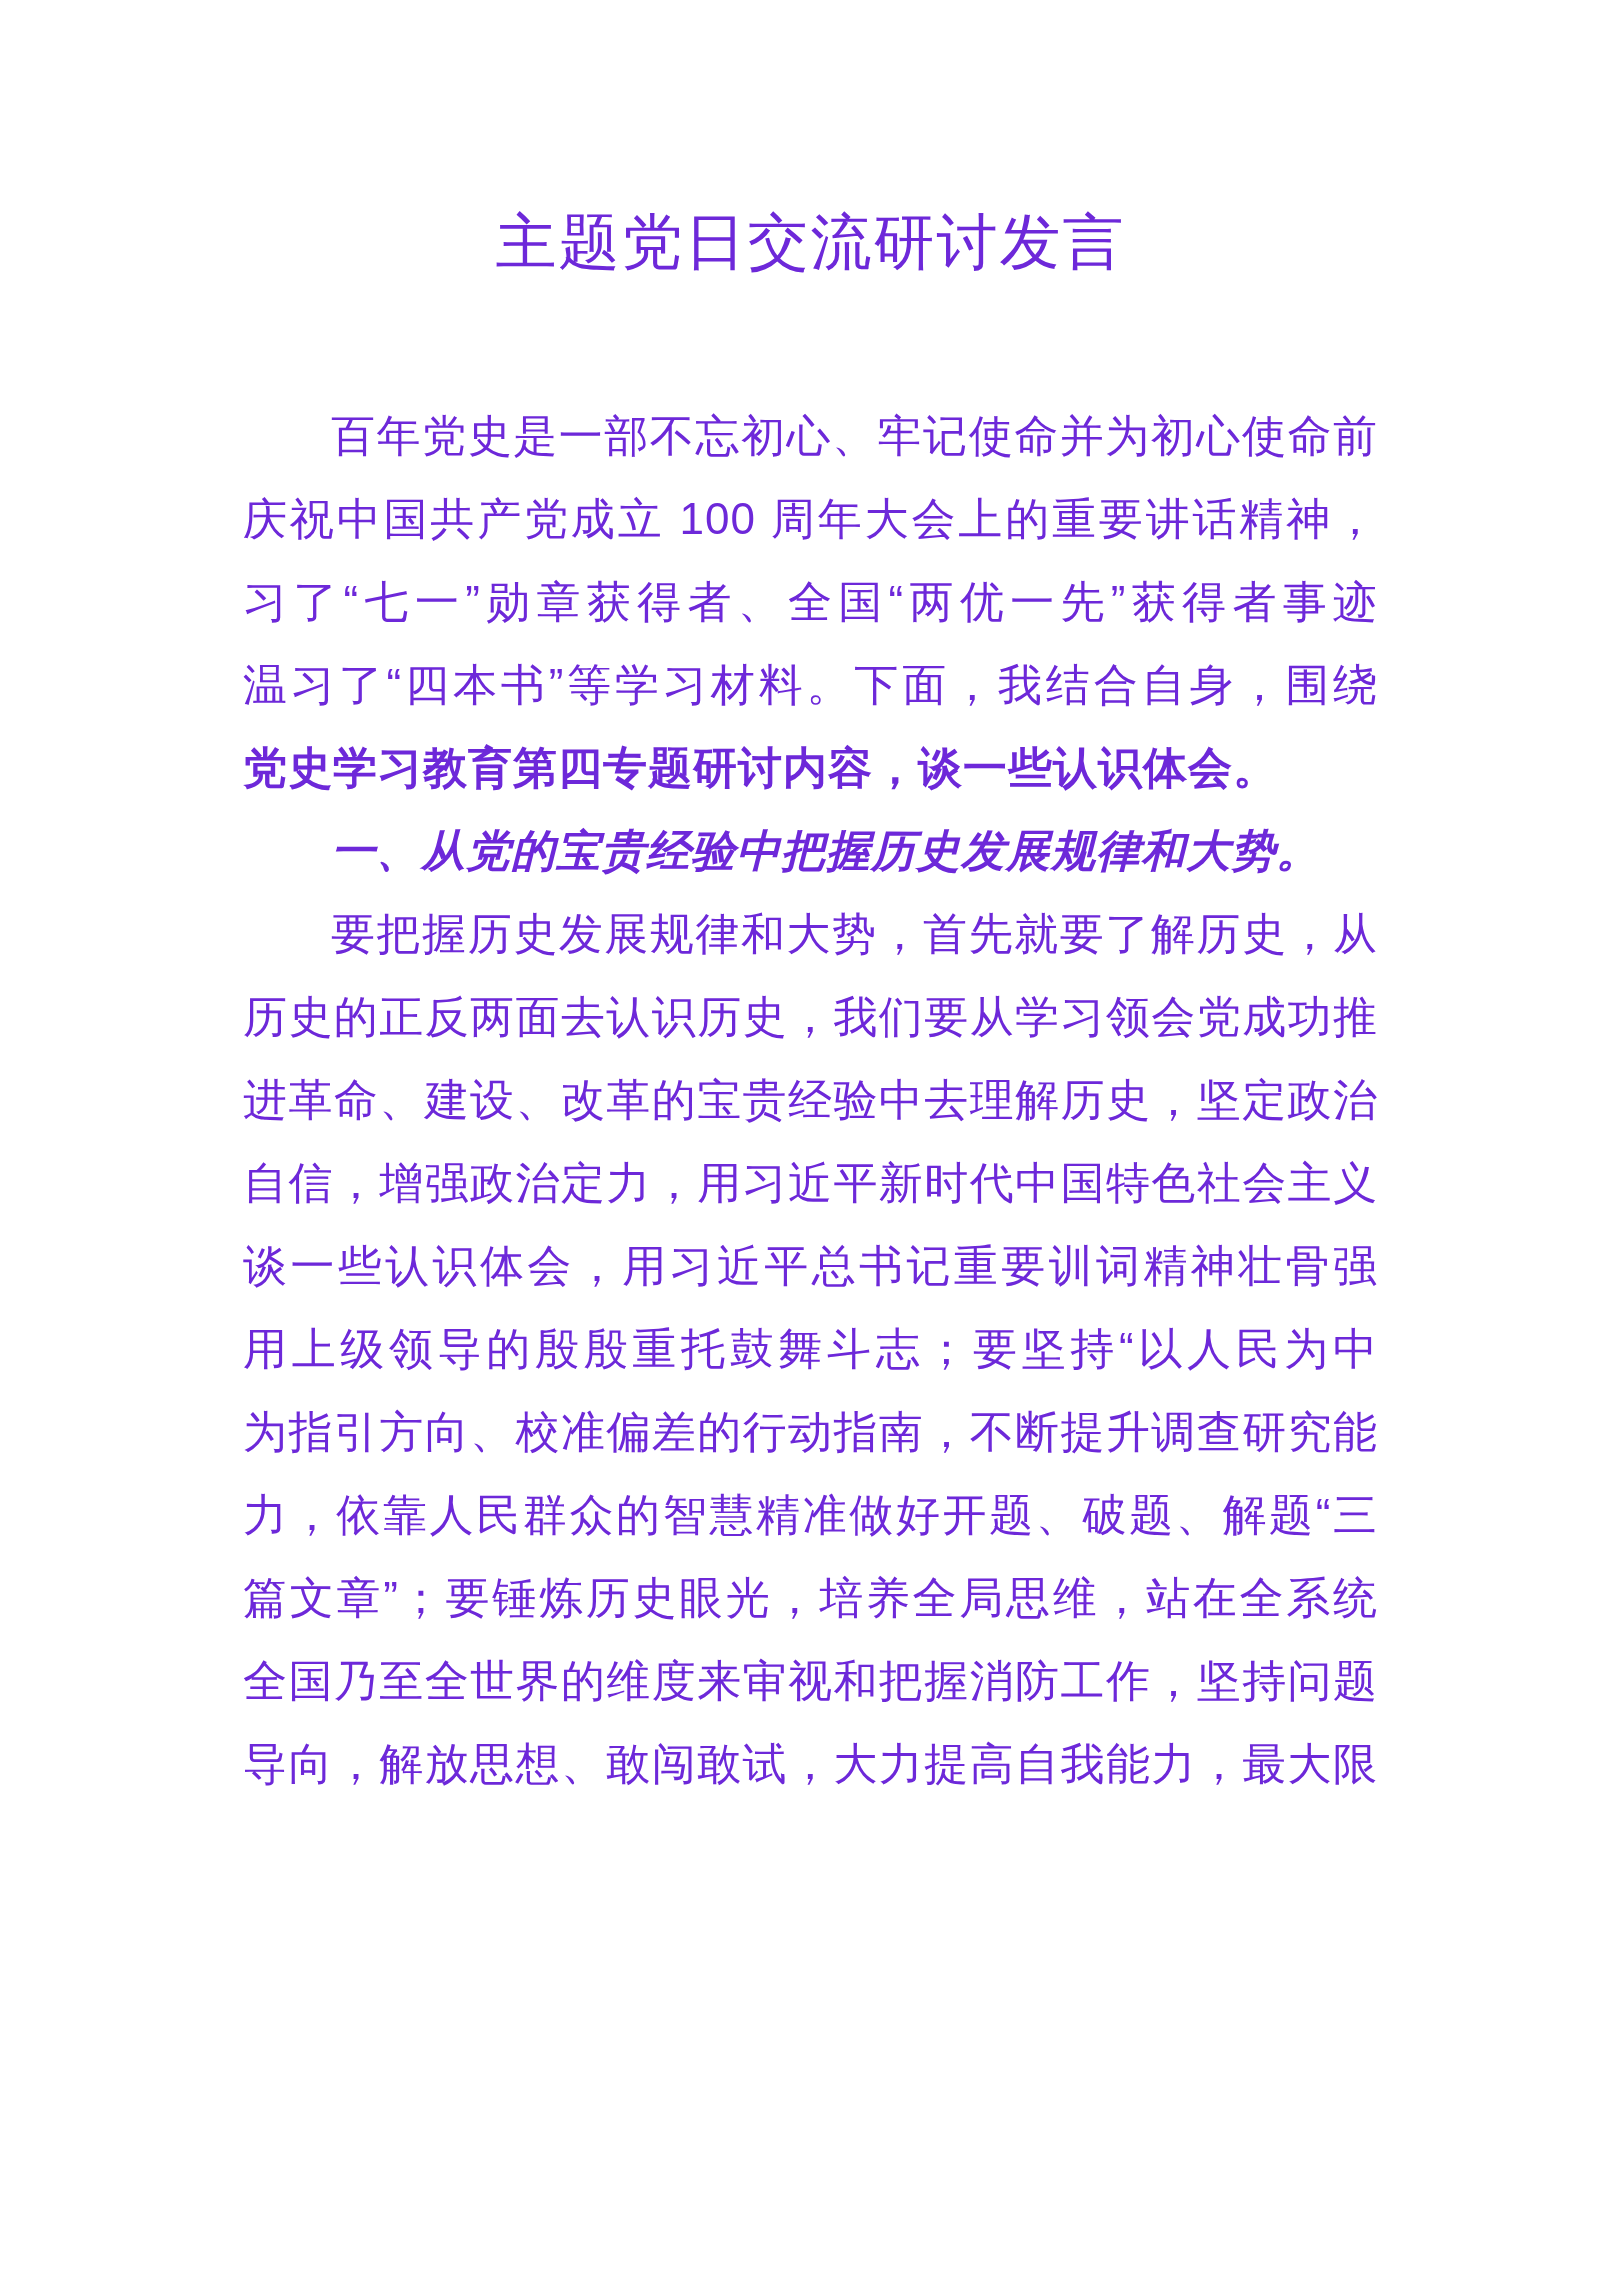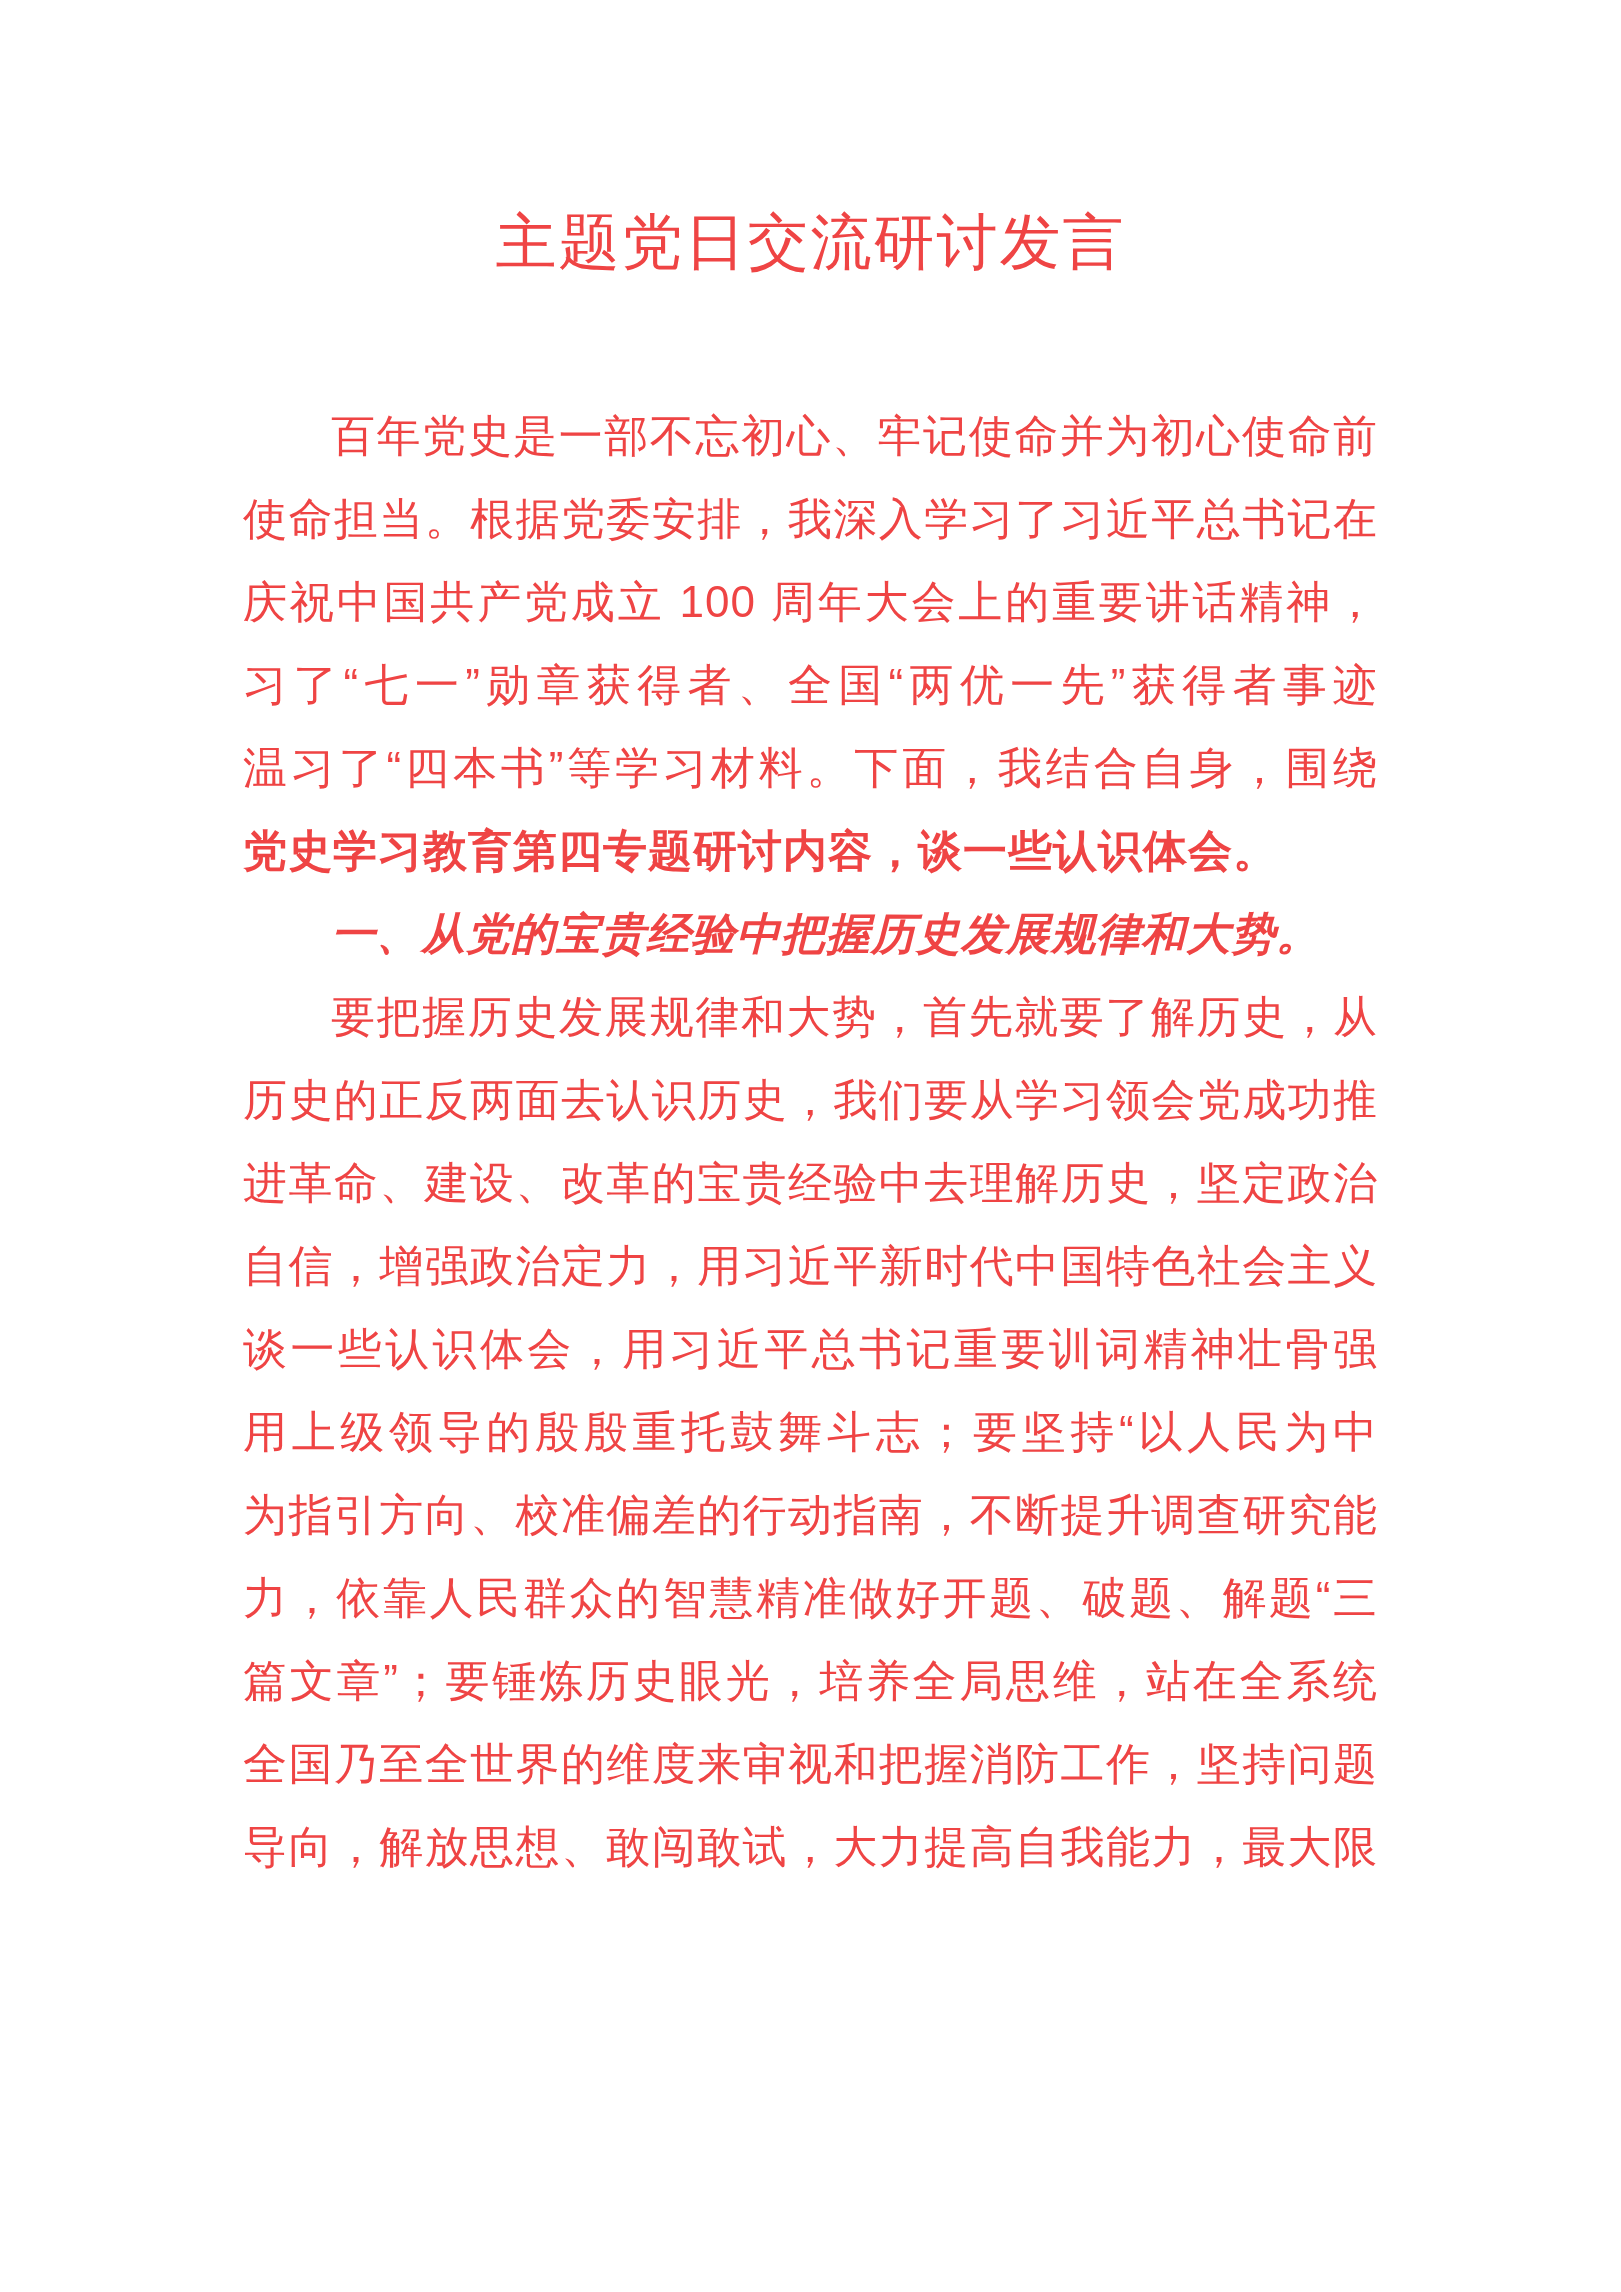--- a/index.html
+++ b/index.html
@@ -5,21 +5,21 @@
   html, body {
     margin: 0;
     padding: 0;
     background: #ffffff;
   }
   .page {
     position: relative;
     width: 1621px;
     height: 2293px;
     background: #ffffff;
-    color: #ef4444;
+    color: #6d28d9;
     font-family: "Liberation Sans", "DejaVu Sans", sans-serif;
     overflow: hidden;
   }
   .content {
     position: absolute;
     left: 243px;
     top: 196px;
     width: 1135px;
   }
   .title {
@@ -61,21 +61,20 @@
 </style>
 </head>
 <body>
 
 <div class="page">
   <div class="content">
     <div class="title">主题党日交流研讨发言</div>
     <div id="doc-body">
         <div class="para paragraph">
           <div class="line first">百年党史是一部不忘初心、牢记使命并为初心使命前</div>
-          <div class="line">使命担当。根据党委安排，我深入学习了习近平总书记在</div>
           <div class="line">庆祝中国共产党成立 100 周年大会上的重要讲话精神，学</div>
           <div class="line">习了“七一”勋章获得者、全国“两优一先”获得者事迹</div>
           <div class="line">温习了“四本书”等学习材料。下面，我结合自身，围绕</div>
           <div class="line para-end">党史学习教育第四专题研讨内容，谈一些认识体会。</div>
         </div>
         <div class="para heading">
           <div class="line first para-end">一、从党的宝贵经验中把握历史发展规律和大势。</div>
         </div>
         <div class="para paragraph">
           <div class="line first">要把握历史发展规律和大势，首先就要了解历史，从</div>

